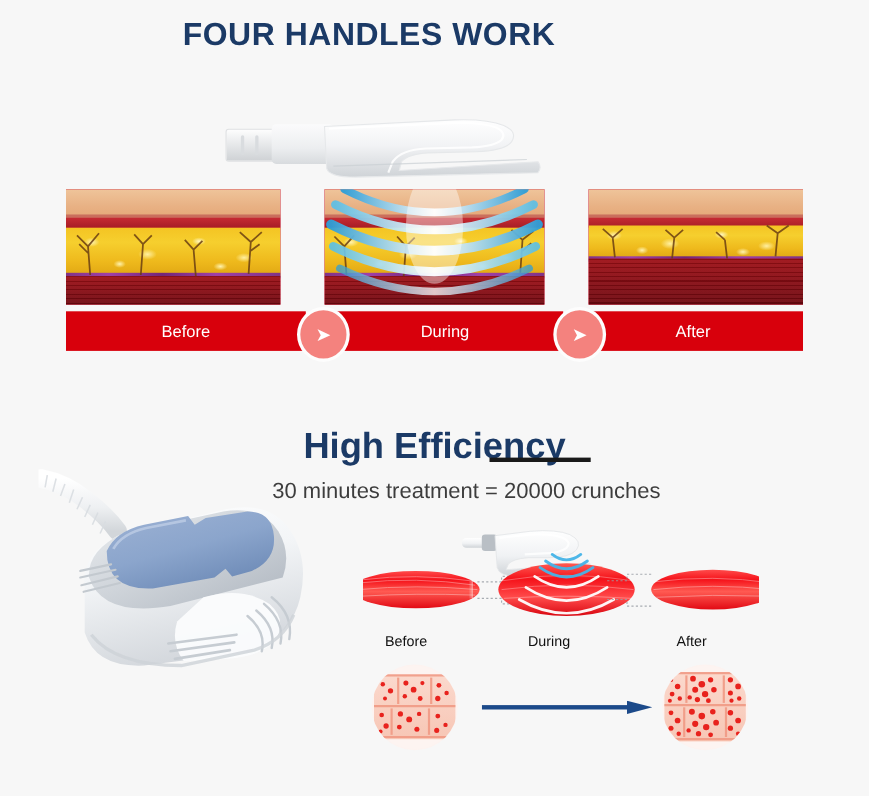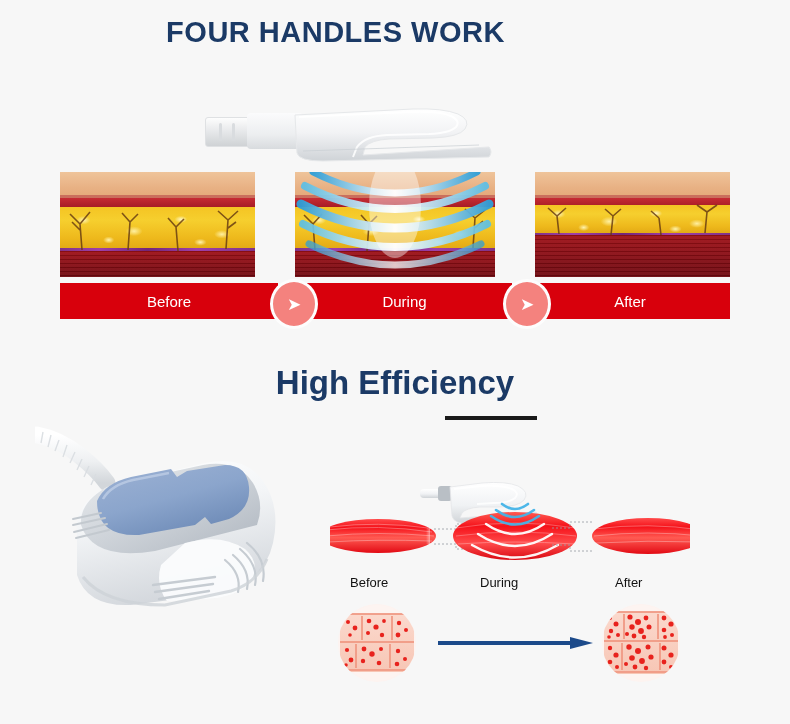--- a/index.html
+++ b/index.html
@@ -107,21 +107,21 @@
     position:absolute;top:-4px;width:42px;height:44px;border-radius:50%;
     background:#f4827e;border:3px solid #fdfdfd;
     display:flex;align-items:center;justify-content:center;
   }
   .arrow-badge span{color:#fff;font-size:17px;line-height:1;}
   .ab1{left:210px;}
   .ab2{left:443px;}
 
   
   .sec2-title{
-    position:absolute;left:0;top:364px;width:790px;text-align:center;
+    position:absolute;left:0;top:386px;width:790px;text-align:center;
     color:#1b3a66;font-size:33px;font-weight:bold;
   }
   .sec2-rule{
     position:absolute;left:445px;top:416px;width:92px;height:4px;background:#1a1a1a;
   }
   .sec2-sub{
     position:absolute;left:0;top:436px;width:790px;text-align:center;
     color:#3d3d3d;font-size:20px;
   }
   .sec2-sub span{display:inline-block;padding-left:58px;}
@@ -272,20 +272,23 @@
     <div class="arrow-badge ab1">
       <span>➤</span>
     </div>
     <div class="arrow-badge ab2">
       <span>➤</span>
     </div>
   </div>
 
   <div class="sec2-title">High Efficiency</div>
   <div class="sec2-rule"></div>
+  <div class="sec2-sub">
+    <span>30 minutes treatment = 20000 crunches</span>
+  </div>
 
   <div class="device">
     <svg width="290" height="200" viewBox="0 0 290 200">
       <defs>
         <linearGradient id="dv-body" x1="0" y1="0" x2="0.3" y2="1">
           <stop offset="0%" stop-color="#ffffff"></stop>
           <stop offset="45%" stop-color="#f3f5f7"></stop>
           <stop offset="100%" stop-color="#d4d8dd"></stop>
         </linearGradient>
         <linearGradient id="dv-top" x1="0" y1="0" x2="1" y2="1">

